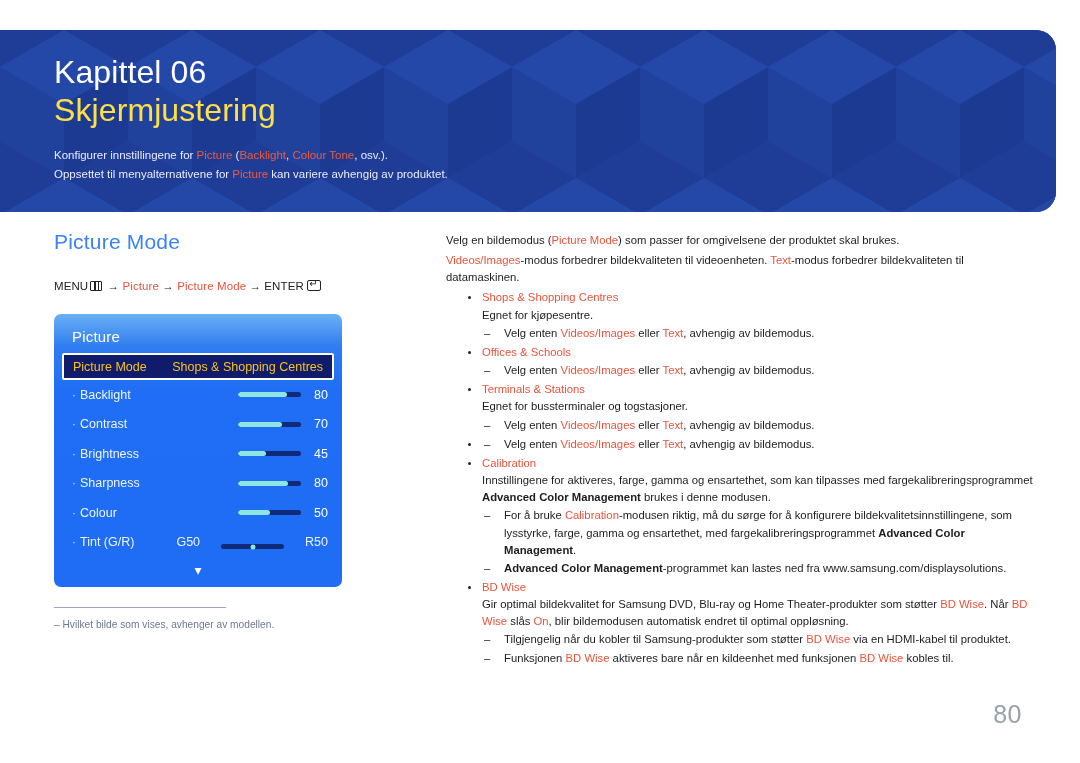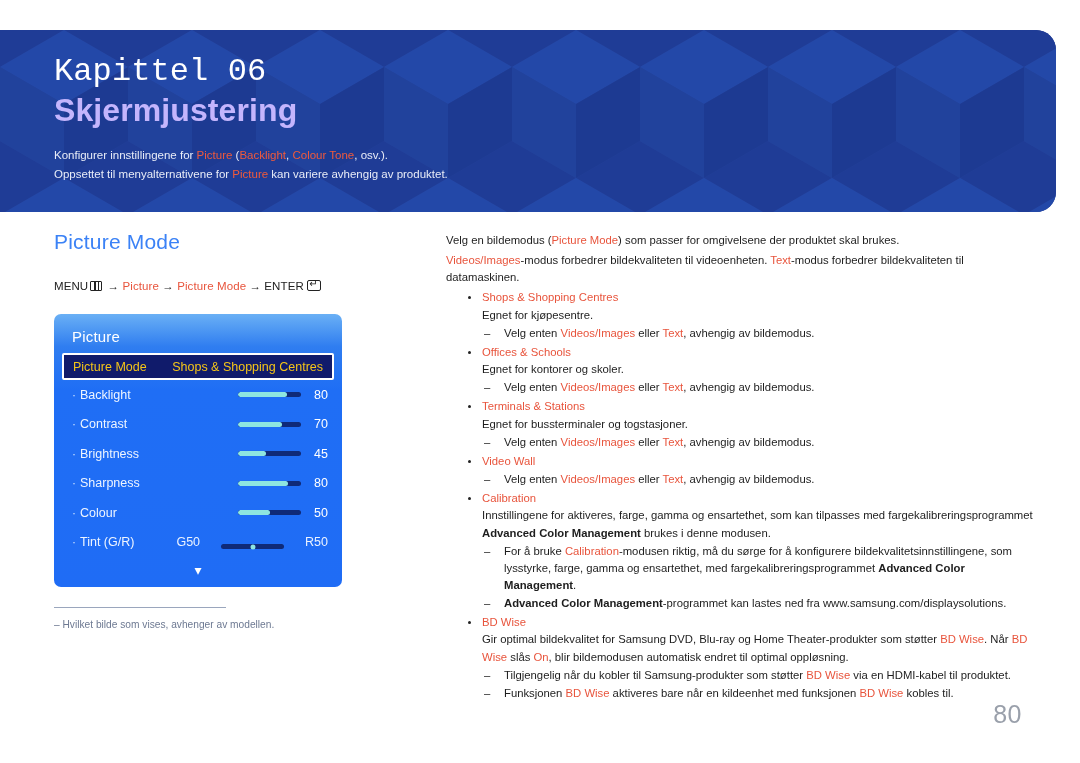--- a/index.html
+++ b/index.html
@@ -37,26 +37,25 @@
     position: relative;
     z-index: 2;
     padding: 22px 0 0 54px;
   }
   .chapter-line1 {
     font-size: 32px;
     color: #ffffff;
     font-weight: 400;
     line-height: 1.25;
     letter-spacing: 0.1px;
-    font-family: Liberation Mono, monospace;
   }
   .chapter-line2 {
     font-size: 32px;
-    color: #c4b5fd;
-    font-weight: 700;
+    color: #fde047;
+    font-weight: 400;
     line-height: 1.25;
     letter-spacing: 0.1px;
     margin-top: -2px;
   }
   .banner-desc {
     margin-top: 16px;
     font-size: 11.5px;
     color: #e8ecf7;
     line-height: 1.65;
   }
@@ -467,40 +466,38 @@
       <div class="b-body">Egnet for kjøpesentre.</div>
       <ul class="ul2">
         <li>
           <span>Velg enten </span><span class="hl-red-dk">Videos/Images</span><span> eller </span><span class="hl-red-dk">Text</span><span>, avhengig av bildemodus.</span>
         </li>
       </ul>
     </li>
 
     <li>
       <div class="b-head">Offices &amp; Schools</div>
-      <div class="b-body">Egnet for kontorer og skoler.</div>
       <ul class="ul2">
         <li>
           <span>Velg enten </span><span class="hl-red-dk">Videos/Images</span><span> eller </span><span class="hl-red-dk">Text</span><span>, avhengig av bildemodus.</span>
         </li>
       </ul>
     </li>
 
     <li>
       <div class="b-head">Terminals &amp; Stations</div>
       <div class="b-body">Egnet for bussterminaler og togstasjoner.</div>
       <ul class="ul2">
         <li>
           <span>Velg enten </span><span class="hl-red-dk">Videos/Images</span><span> eller </span><span class="hl-red-dk">Text</span><span>, avhengig av bildemodus.</span>
         </li>
       </ul>
     </li>
 
     <li>
-      <div class="b-head">Video Wall</div>
       <ul class="ul2">
         <li>
           <span>Velg enten </span><span class="hl-red-dk">Videos/Images</span><span> eller </span><span class="hl-red-dk">Text</span><span>, avhengig av bildemodus.</span>
         </li>
       </ul>
     </li>
 
     <li>
       <div class="b-head">Calibration</div>
       <div class="b-body">

